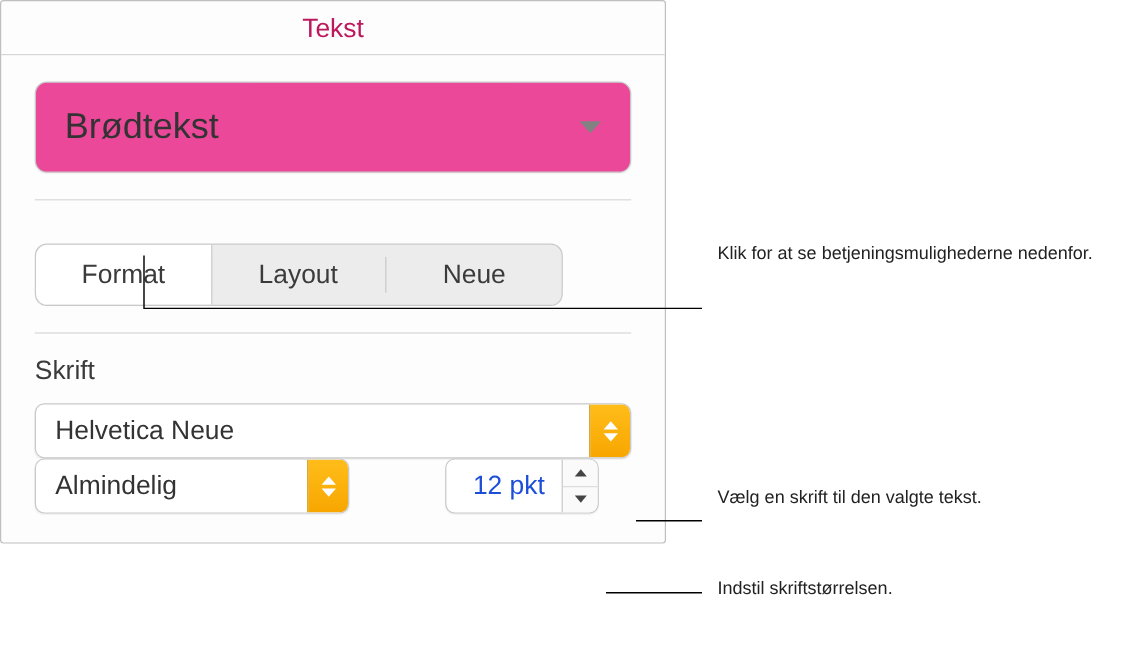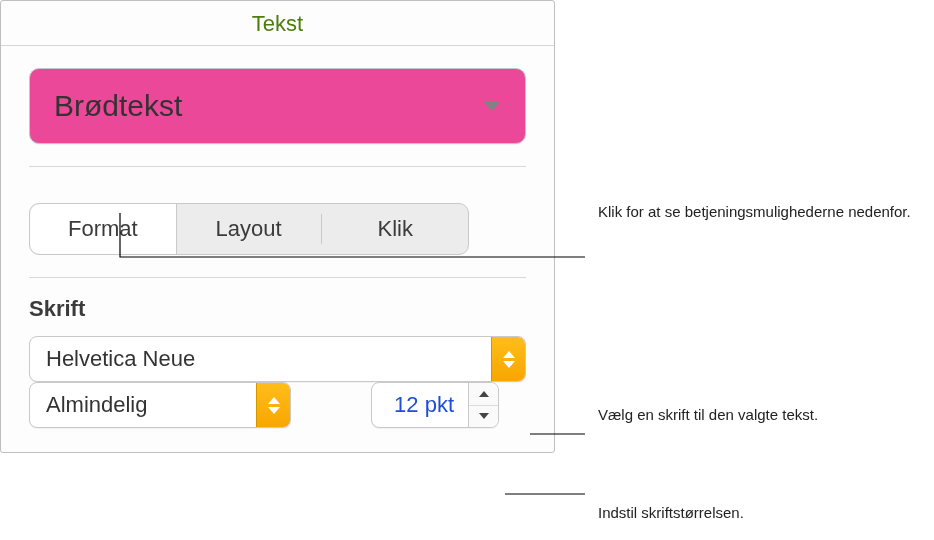--- a/index.html
+++ b/index.html
@@ -13,21 +13,21 @@
     .panel {
       width: 555px;
       border: 1px solid #bfbfbf;
       border-radius: 3px;
       background: #fdfdfd;
       position: relative;
     }
     .panel-title-bar {
       text-align: center;
       font-size: 22px;
-      color: #4d7c0f;
+      color: #be185d;
       padding: 10px 0 8px;
       border-bottom: 1px solid #d6d6d6;
     }
     .panel-body {
       padding: 22px 28px 24px 28px;
     }
     .style-select {
       display: flex;
       align-items: center;
       justify-content: space-between;
@@ -84,21 +84,21 @@
     }
     .seg-div {
       width: 1px;
       background: #c9c9c9;
       margin: 10px 0;
     }
     .section-label {
       font-size: 22px;
       color: #3b3b3b;
       margin-bottom: 14px;
-      font-weight: 700;
+      font-weight: 400;
     }
     .popup-row {
       display: flex;
       gap: 22px;
     }
     .popup {
       display: flex;
       align-items: center;
       background: #fff;
       border: 1px solid #c9c9c9;
@@ -219,21 +219,21 @@
     <div class="seg-wrap">
       <div class="segmented">
         <div class="seg-btn active">
           <span>Format</span>
         </div>
         <div class="seg-btn">
           <span>Layout</span>
         </div>
         <div class="seg-div"></div>
         <div class="seg-btn">
-          <span>Klik</span>
+          <span>Neue</span>
         </div>
       </div>
     </div>
 
     <hr class="section-divider">
 
     <div class="section-label">Skrift</div>
 
     <div class="popup-row">
       <div class="popup font-popup">
@@ -271,13 +271,13 @@
 </div>
 
 <svg width="934" height="540" style="position:absolute;left:0;top:0;pointer-events:none">
   <path d="M 120 213 L 120 257 L 585 257" stroke="#000" stroke-width="1.2" fill="none"></path>
   <line x1="530" y1="434" x2="585" y2="434" stroke="#000" stroke-width="1.2"></line>
   <line x1="505" y1="494" x2="585" y2="494" stroke="#000" stroke-width="1.2"></line>
 </svg>
 
 <div class="callout" style="left:598px; top:202px; width:320px">Klik for at se betjeningsmulighederne nedenfor.</div>
 <div class="callout" style="left:598px; top:405px; width:320px">Vælg en skrift til den valgte tekst.</div>
-<div class="callout" style="left:598px; top:503px; width:320px">Indstil skriftstørrelsen.</div>
+<div class="callout" style="left:598px; top:481px; width:320px">Indstil skriftstørrelsen.</div>
 
 </body></html>

